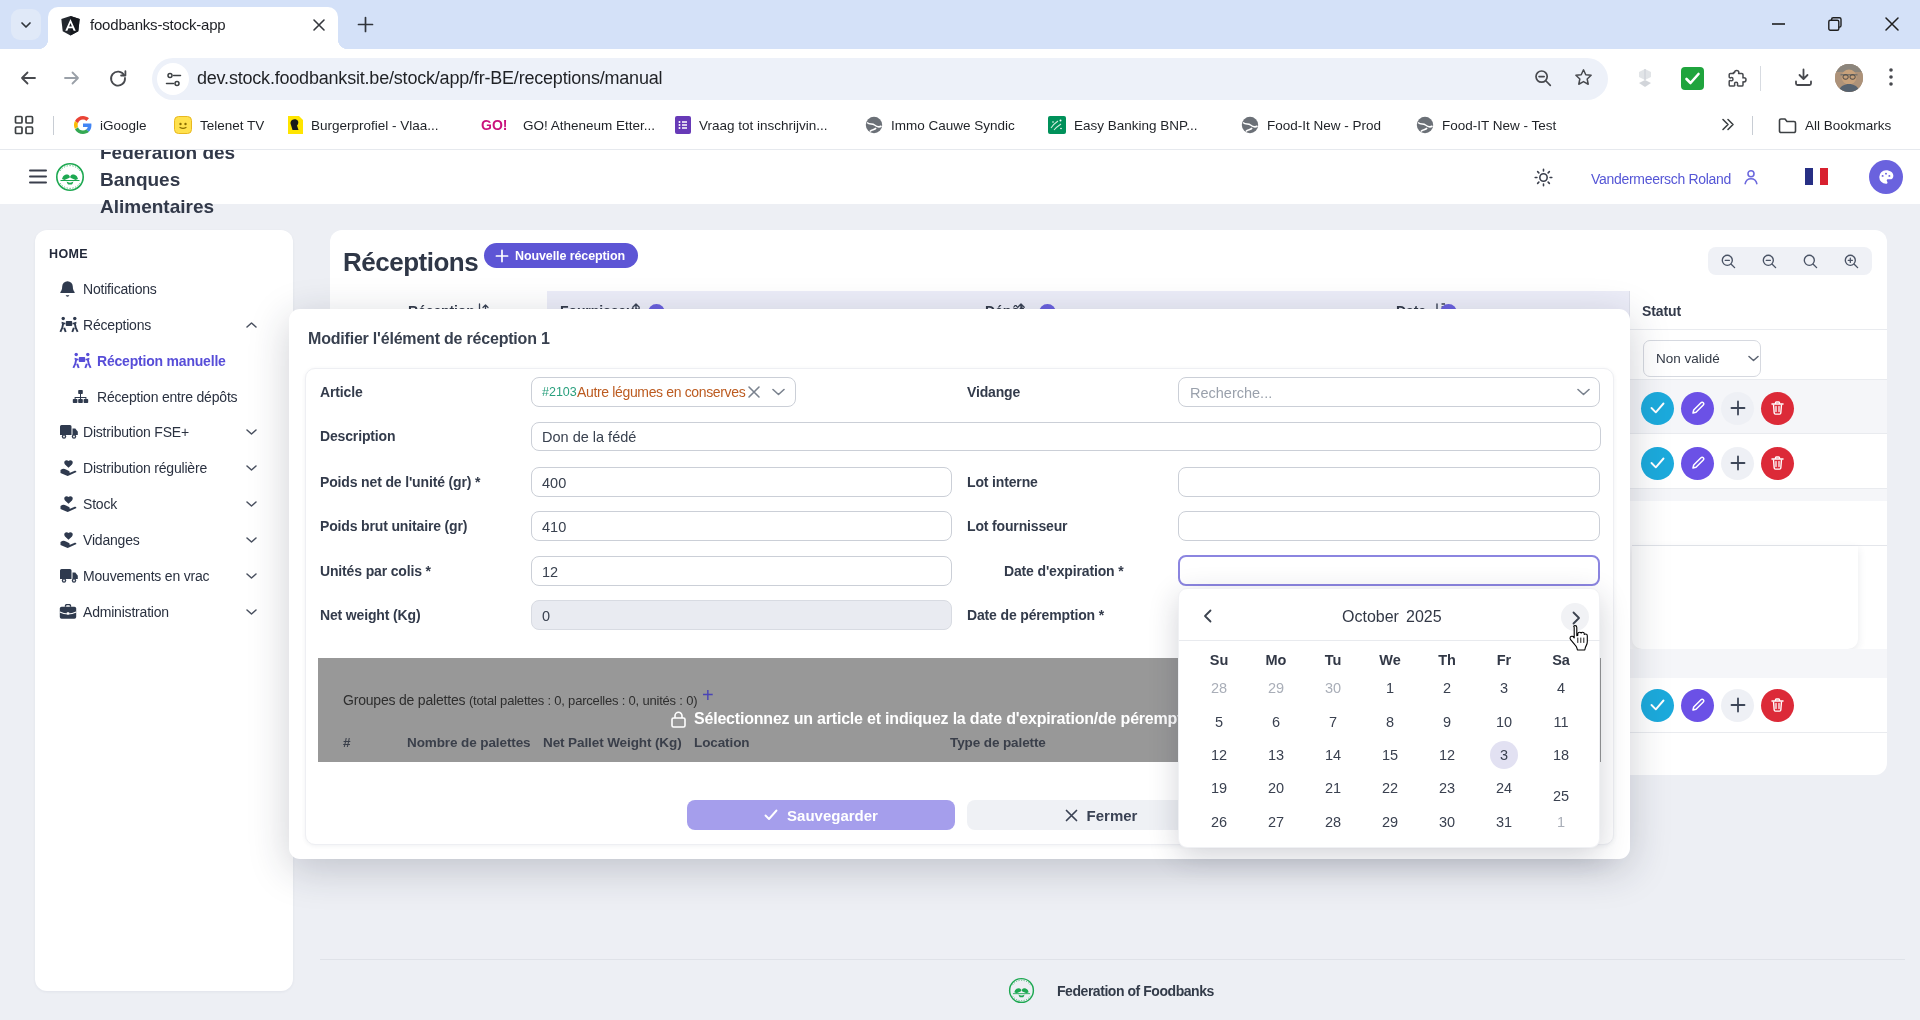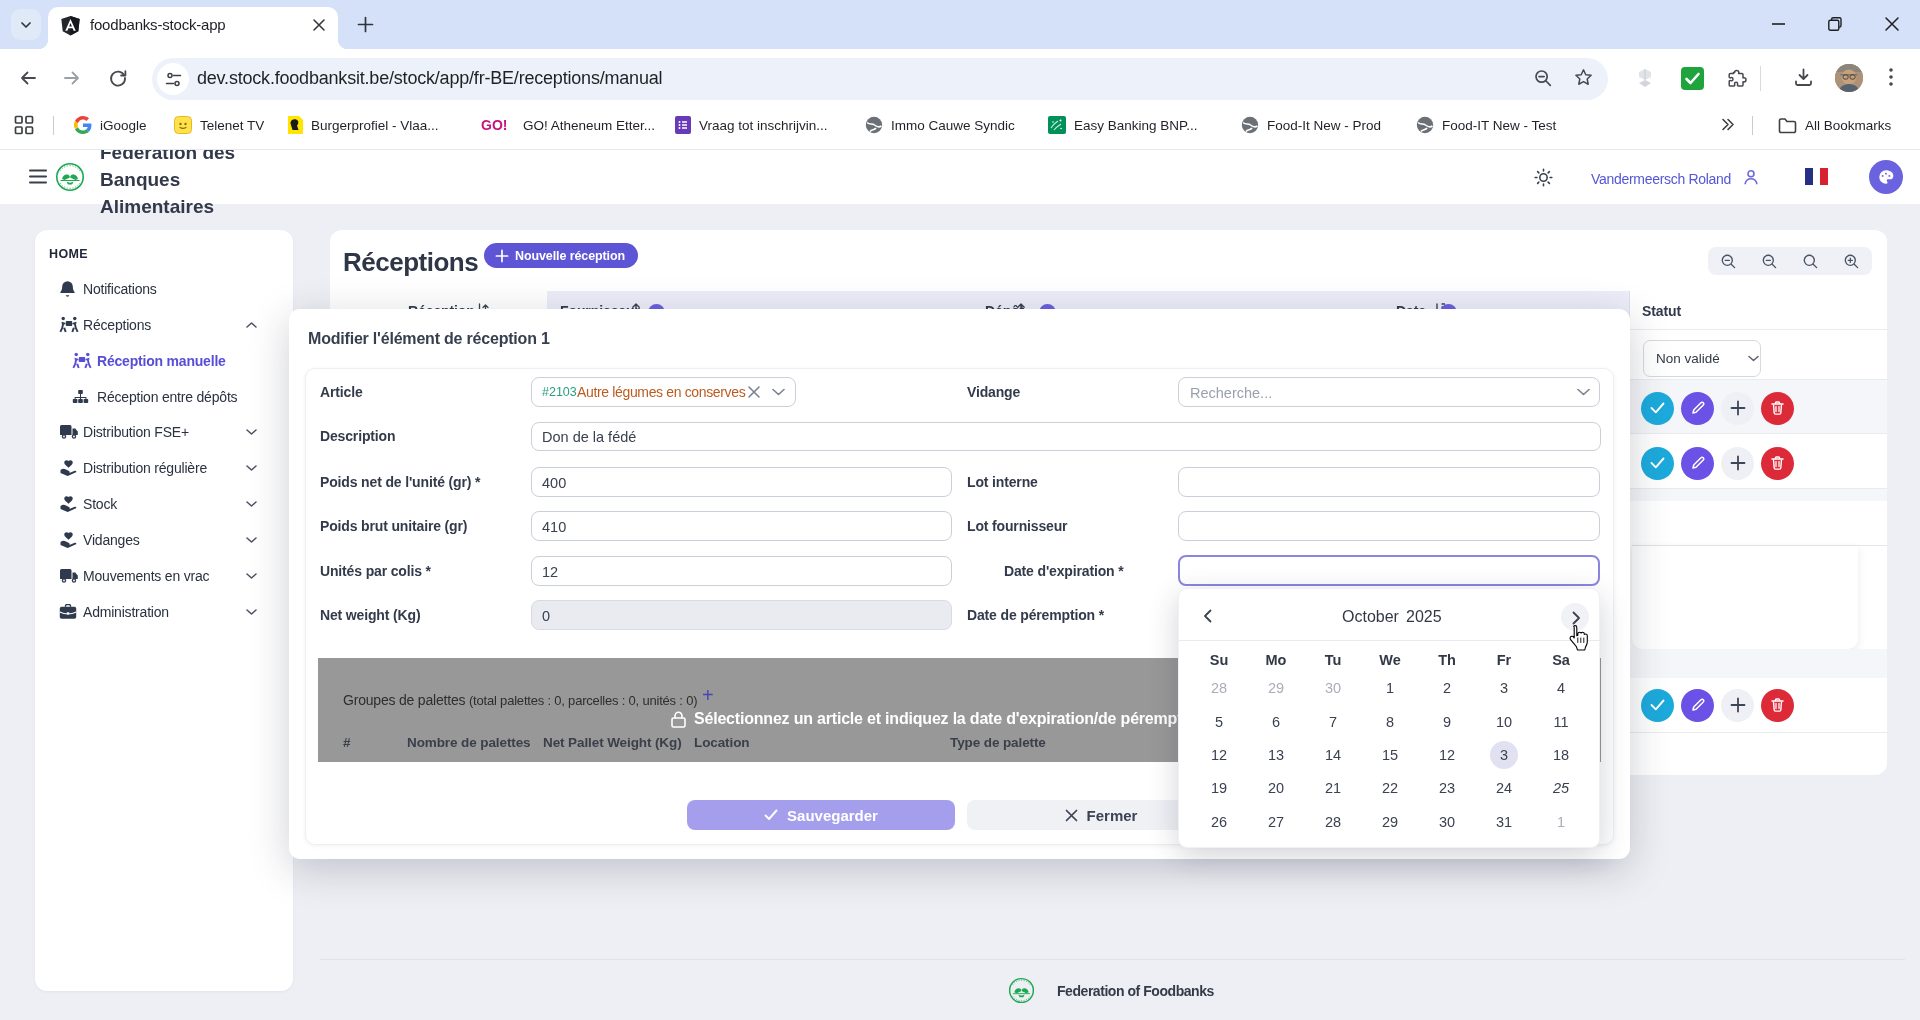--- a/index.html
+++ b/index.html
@@ -806,21 +806,21 @@
       <div class="cd" style="left:251px;top:149px;">12</div>
       <div style="position:absolute;left:311px;top:152px;width:28px;height:28px;border-radius:50%;background:#E2E1F2;"></div>
       <div class="cd" style="left:308px;top:149px;">3</div>
       <div class="cd" style="left:365px;top:149px;">18</div>
       <div class="cd" style="left:23px;top:182px;">19</div>
       <div class="cd" style="left:80px;top:182px;">20</div>
       <div class="cd" style="left:137px;top:182px;text-align:center;">21</div>
       <div class="cd" style="left:194px;top:182px;">22</div>
       <div class="cd" style="left:251px;top:182px;">23</div>
       <div class="cd" style="left:308px;top:182px;">24</div>
-      <div class="cd" style="left:365px;top:182px;font-style:italic;">25</div>
+      <div class="cd" style="left:365px;top:190px;">25</div>
       <div class="cd" style="left:23px;top:215.5px;">26</div>
       <div class="cd" style="left:80px;top:215.5px;">27</div>
       <div class="cd" style="left:137px;top:215.5px;">28</div>
       <div class="cd" style="left:194px;top:215.5px;">29</div>
       <div class="cd" style="left:251px;top:215.5px;">30</div>
       <div class="cd" style="left:308px;top:215.5px;">31</div>
       <div class="cd dim" style="left:365px;top:215.5px;">1</div>
     </div>
 </div>
 <div class="abs" id="cursor" style="left:1568px;top:624px;">

